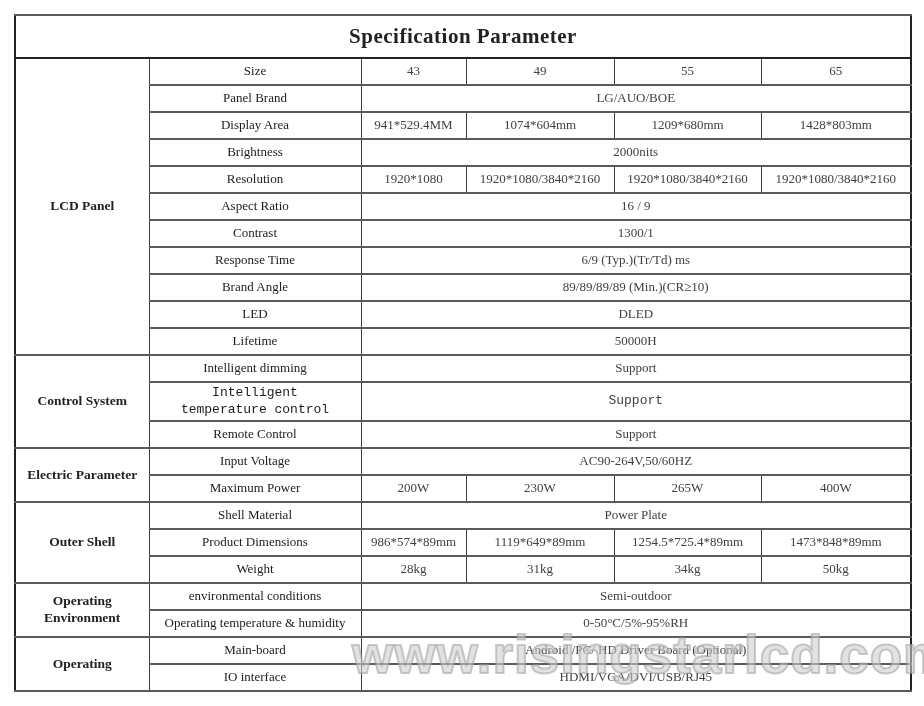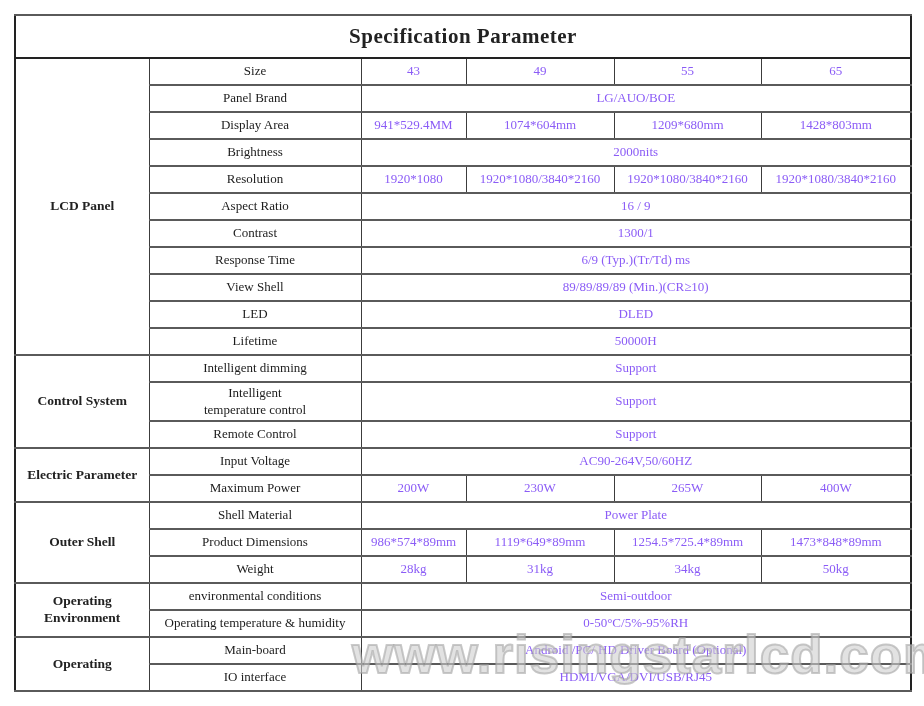--- a/index.html
+++ b/index.html
@@ -5,28 +5,28 @@
   html,body{margin:0;padding:0;background:#ffffff;}
   body{width:924px;height:706px;overflow:hidden;position:relative;
        font-family:"Liberation Serif", serif;color:#1c1c1c;}
   .page{position:absolute;left:14px;top:14px;}
   table{border-collapse:collapse;table-layout:fixed;width:896px;}
   td{border:1px solid #3c3c3c;text-align:center;vertical-align:middle;
      padding:0 2px;font-size:13px;line-height:1.25;white-space:pre-line;
      overflow:hidden;}
   tr{height:27px;}
   tr.title-row{height:43px;}
-  tr.tall-row{height:39px;}
+  tr.tall-row{height:39px;font-family:Liberation Mono, monospace;}
   td{border-top-width:2px;border-bottom-width:2px;border-top-color:#5a5a5a;border-bottom-color:#5a5a5a;}
   table{border:2px solid #222;}
   td.title-cell{font-size:21px;font-weight:bold;letter-spacing:.5px;
      border-bottom:2px solid #222;color:#222;}
   tr.sec-start td{border-top:2px solid #a21caf;}
   td.group{font-weight:bold;font-size:13.5px;color:#222;text-align:center;}
-  td.vcell, td.scell{color:#8b5cf6;}
+  td.vcell, td.scell{color:#404040;}
   .watermark{position:absolute;left:352px;top:624px;width:600px;
      font-family:"Liberation Sans", sans-serif;font-size:53px;font-weight:bold;
      letter-spacing:1px;color:rgba(255,255,255,0.25);
      -webkit-text-stroke:2px rgba(160,160,160,0.55);
      text-shadow:0 0 1px rgba(170,170,170,0.45);
      white-space:nowrap;pointer-events:none;z-index:5;}
 </style>
 </head>
 <body>
 
@@ -82,21 +82,21 @@
   </tr>
   <tr>
     <td class="param">Contrast</td>
     <td class="scell" colspan="4">1300/1</td>
   </tr>
   <tr>
     <td class="param">Response Time</td>
     <td class="scell" colspan="4">6/9 (Typ.)(Tr/Td) ms</td>
   </tr>
   <tr>
-    <td class="param">View Shell</td>
+    <td class="param">Brand Angle</td>
     <td class="scell" colspan="4">89/89/89/89 (Min.)(CR≥10)</td>
   </tr>
   <tr>
     <td class="param">LED</td>
     <td class="scell" colspan="4">DLED</td>
   </tr>
   <tr>
     <td class="param">Lifetime</td>
     <td class="scell" colspan="4">50000H</td>
   </tr>

